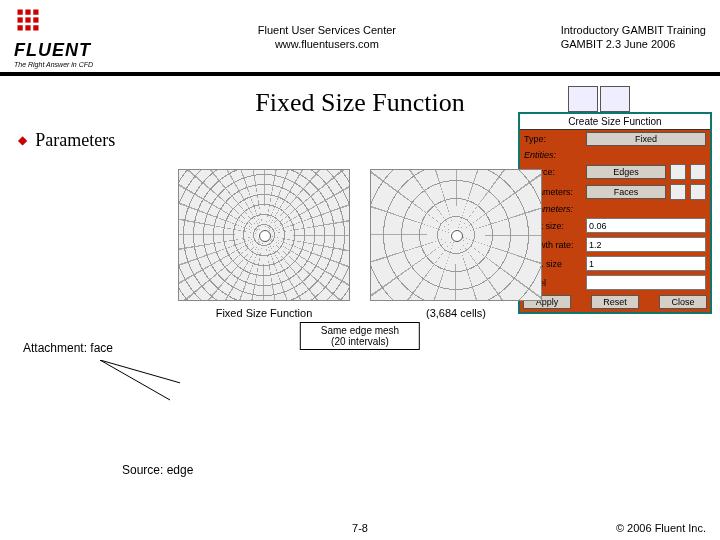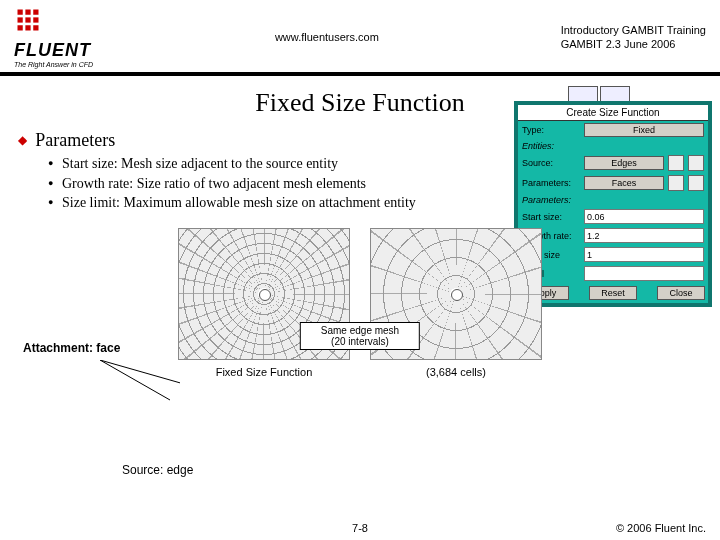--- a/index.html
+++ b/index.html
@@ -54,44 +54,44 @@
     font-family: "Times New Roman", serif; font-size:18px;
     margin: 6px 0 4px 6px;
   }
   .dia { color:#c00; font-size:12px; }
   ul.params { margin:2px 0 0 36px; padding:0; list-style:none; }
   ul.params li { font-family:"Times New Roman", serif; font-size:14px; margin:2px 0; position:relative; padding-left:14px; line-height:1.25; }
   ul.params li::before { content:"●"; position:absolute; left:0; top:3px; font-size:9px; color:#000; }
 
   
   .dialog {
-    width:190px; border:4px solid #0f766e; background:#14b8a6;
+    width:190px; border:2px solid #0f766e; background:#c2410c;
     font-size:9px; font-family: Arial, sans-serif;
-    position:absolute; right:8px; top:101px;
+    position:absolute; right:8px; top:112px;
   }
   .dlg-title { background:#fff; border-bottom:1px solid #333; padding:2px 4px; font-size:10px; text-align:center; }
   .dlg-row { display:flex; align-items:center; padding:2px 4px; gap:4px; }
   .dlg-label { width:58px; }
   .dlg-field { flex:1; background:#fff; border:1px solid #777; height:13px; padding:0 2px; display:flex; align-items:center; }
   .dlg-btn { flex:1; border:1px solid #555; background:#d4d0c8; text-align:center; padding:1px 2px; }
   .dlg-section { padding:2px 4px; font-size:9px; font-style:italic; }
   .dlg-btns { display:flex; gap:20px; padding:3px; }
   .pick { width:14px; height:14px; border:1px solid #666; background:#eee; }
 
   
   .mesh-row {
     display:flex; justify-content:center; gap:20px;
     margin-top:14px;
     position:relative;
   }
   .mesh-box { width:170px; height:130px; border:1px solid #888; position:relative; overflow:hidden; }
   .mesh-caption { font-size:11px; text-align:center; margin-top:6px; line-height:1.2; }
   .attach-label {
     position:absolute; left:20px; top:340px;
-    font-size:12px; background:#fff; padding:1px 3px;font-weight:bold;
+    font-size:12px; background:#fff; padding:1px 3px;
   }
   .source-label {
     position:absolute; left:120px; top:462px;
     font-size:12px; background:#fff; padding:1px 2px;
   }
   .same-edge {
     position:absolute; left:50%; top:322px; transform:translateX(-50%);
     font-size:10px; text-align:center; border:1px solid #000; background:#fff;
     padding:2px 20px; z-index:3; line-height:1.1;
   }
@@ -144,20 +144,21 @@
             <rect x="22" y="22" width="6" height="6"></rect>
         </g>
       </svg>
     </div>
     <div class="logo-text">
       <span class="logo-fluent">FLUENT</span>
       <span class="logo-tag">The Right Answer in CFD</span>
     </div>
   </div>
   <div class="header-center">
+    <div>Fluent User Services Center</div>
     <div>www.fluentusers.com</div>
   </div>
   <div class="header-right">
     <div>Introductory GAMBIT Training</div>
     <div>GAMBIT 2.3        June 2006</div>
   </div>
 </div>
 
 <div class="title-row">
   <span class="title">Fixed Size Function</span>
@@ -166,25 +167,20 @@
     <div class="ico"></div>
   </div>
 </div>
 
 <div class="content">
   <div class="params-block">
     <div class="params-head">
       <span class="dia">◆</span>
       <span>Parameters</span>
     </div>
-    <ul class="params">
-      <li>Start size:  Mesh size adjacent to the source entity</li>
-      <li>Growth rate: Size ratio of two adjacent mesh elements</li>
-      <li>Size limit: Maximum allowable mesh size on attachment entity</li>
-    </ul>
   </div>
 </div>
 
 <div class="dialog">
   <div class="dlg-title">Create Size Function</div>
   <div class="dlg-row">
     <span class="dlg-label">Type:</span>
     <span class="dlg-btn">Fixed</span>
   </div>
   <div class="dlg-section">Entities:</div>

